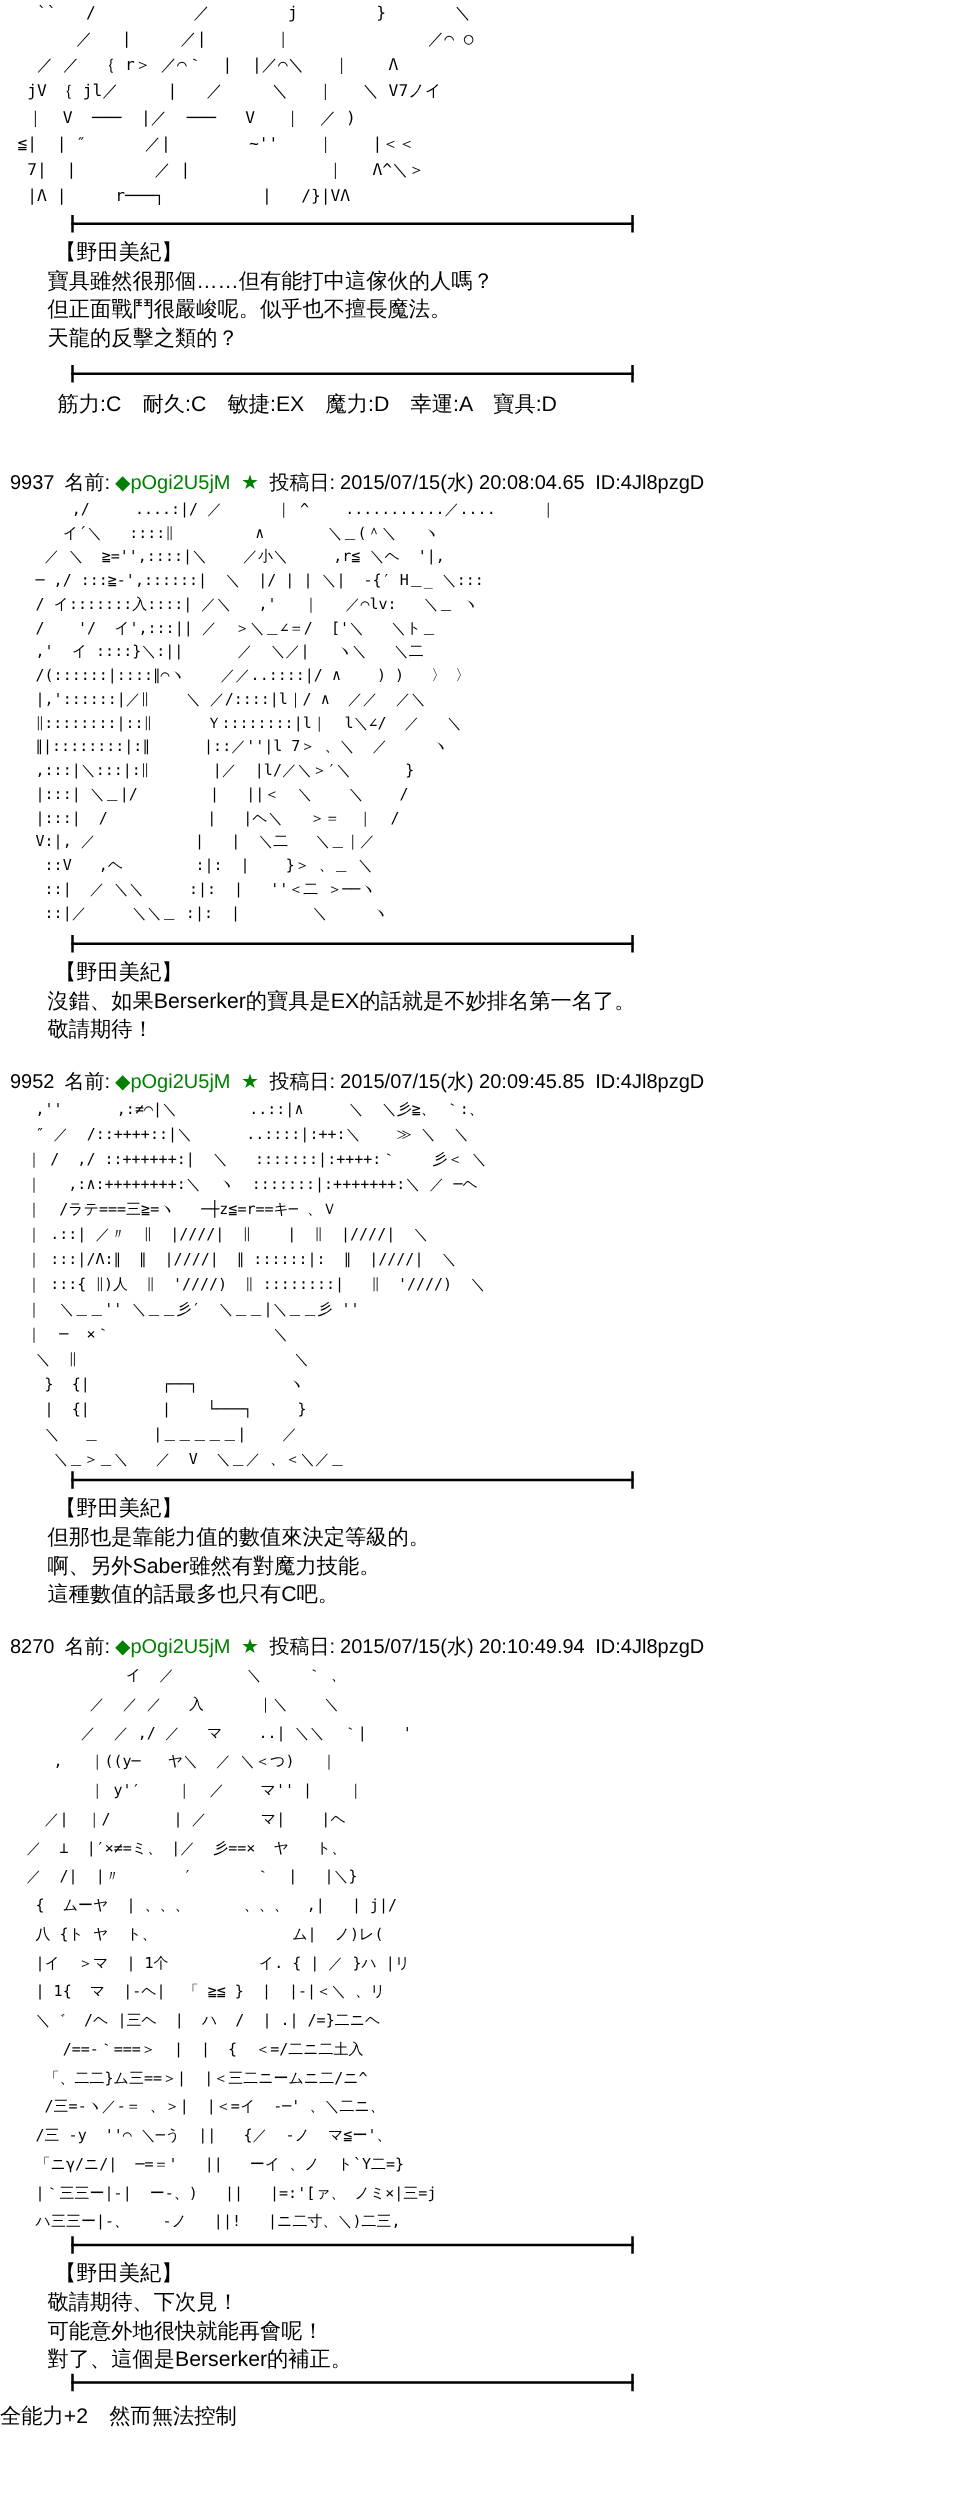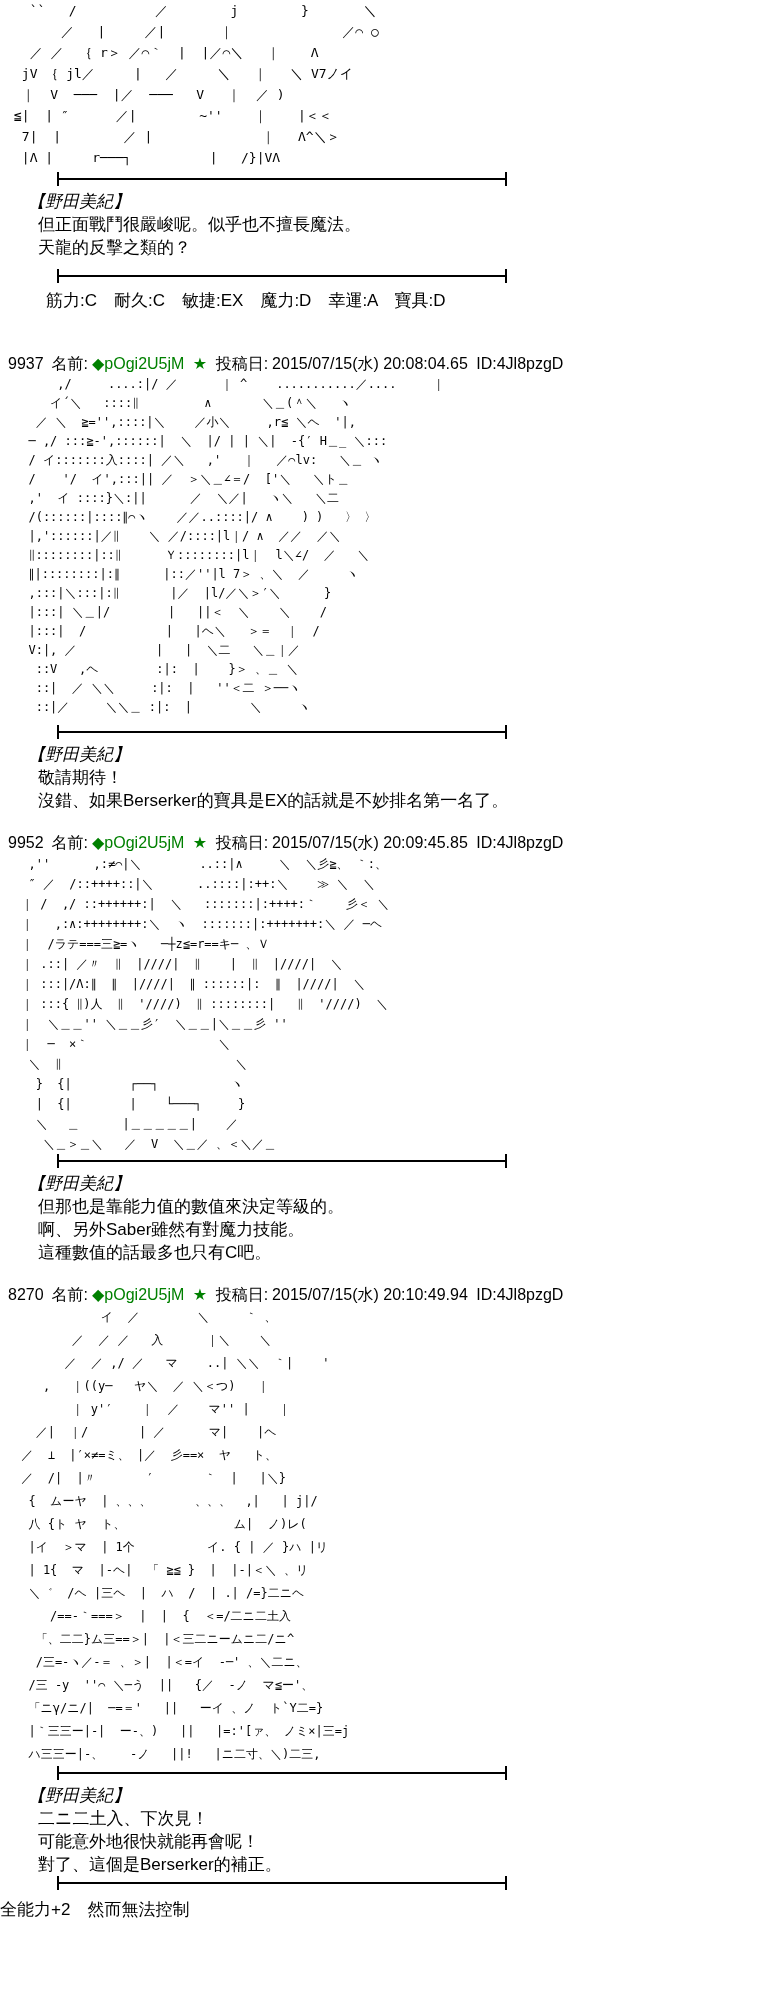--- a/index.html
+++ b/index.html
@@ -20,21 +20,21 @@
   .aa-top  { font-size:13px; line-height:21px; height:172px; padding-top:2px; }
   .aa-2    { font-size:12px; line-height:19px; height:350px; padding-top:4px; margin-top:4px; }
   .aa-3    { font-size:12px; line-height:20px; height:300px; padding-top:4px; margin-top:4px; }
   .aa-4    { font-size:12px; line-height:23px; height:460px; padding-top:4px; margin-top:4px; }
   .hrule { position:relative; height:14px; }
   .hrule .line { position:absolute; left:57px; width:450px; top:6px; border-top:2px solid #000; }
   .hrule .tick { position:absolute; top:0; width:2px; height:14px; background:#000; }
   .hrule .tick.l { left:57px; }
   .hrule .tick.r { left:505px; }
   .dialogue { margin-top:4px; font-size:17px; line-height:23px; }
-  .dialogue .speaker { margin-left:28px;font-style:italic; }
+  .dialogue .speaker { margin-left:44px; }
   .dialogue .line    { margin-left:38px; }
   .stats  { margin-top:6px; margin-left:46px; font-size:17px; line-height:24px; }
   .m-hr2  { margin-top:10px; }
   .post-header { margin-left:8px; font-size:16px; line-height:22px; white-space:nowrap; }
   .post-header span { margin-right:4px; }
   .post-header .num { margin-right:8px; }
   .h1 { margin-top:40px; }
   .h2 { margin-top:20px; }
   .footer-note { margin-top:8px; font-size:17px; line-height:23px; }
 </style>
@@ -53,20 +53,21 @@
  |Λ |     r───┐          |   /}|VΛ</pre>
 
   <div class="hrule">
     <span class="tick l"></span>
     <span class="line"></span>
     <span class="tick r"></span>
   </div>
 
   <div class="dialogue">
     <div class="speaker">【野田美紀】</div>
+    <div class="line">寶具雖然很那個……但有能打中這傢伙的人嗎？</div>
     <div class="line">但正面戰鬥很嚴峻呢。似乎也不擅長魔法。</div>
     <div class="line">天龍的反擊之類的？</div>
   </div>
 
   <div class="hrule m-hr2">
     <span class="tick l"></span>
     <span class="line"></span>
     <span class="tick r"></span>
   </div>
 
@@ -95,22 +96,22 @@
    ::|／     ＼＼＿ :|:  |        ＼     ヽ</pre>
 
   <div class="hrule">
     <span class="tick l"></span>
     <span class="line"></span>
     <span class="tick r"></span>
   </div>
 
   <div class="dialogue">
     <div class="speaker">【野田美紀】</div>
+    <div class="line">沒錯、如果Berserker的寶具是EX的話就是不妙排名第一名了。</div>
     <div class="line">敬請期待！</div>
-    <div class="line">沒錯、如果Berserker的寶具是EX的話就是不妙排名第一名了。</div>
   </div>
 
   <div class="post-header h2">
     <span class="num">9952</span><span>名前:</span><span class="green" style="color: rgb(0, 128, 0);">◆pOgi2U5jM</span> <span class="green" style="color: rgb(0, 128, 0);">★</span> <span>投稿日:</span><span>2015/07/15(水) 20:09:45.85</span> <span>ID:4Jl8pzgD</span>
   </div>
   <pre class="aa aa-3">  ,''      ,:≠⌒|＼        ..::|∧     ＼  ＼彡≧、 ｀:、
   ″ ／  /::++++::|＼      ..::::|:++:＼    ≫ ＼  ＼
  ｜ /  ,/ ::++++++:|  ＼   :::::::|:++++:｀    彡＜ ＼
  ｜   ,:∧:++++++++:＼  ヽ  :::::::|:+++++++:＼ ／ ─ヘ
  ｜  /ラテ===三≧=ヽ   ─┼z≦=r==キ─ 、Ｖ
@@ -163,21 +164,21 @@
   ハ三三ー|-、  ゝ-ノ   ||!   |ニ二寸、＼)二三,</pre>
 
   <div class="hrule">
     <span class="tick l"></span>
     <span class="line"></span>
     <span class="tick r"></span>
   </div>
 
   <div class="dialogue">
     <div class="speaker">【野田美紀】</div>
-    <div class="line">二ニ二土入、下次見！</div>
+    <div class="line">敬請期待、下次見！</div>
     <div class="line">可能意外地很快就能再會呢！</div>
     <div class="line">對了、這個是Berserker的補正。</div>
   </div>
 
   <div class="hrule">
     <span class="tick l"></span>
     <span class="line"></span>
     <span class="tick r"></span>
   </div>
 

